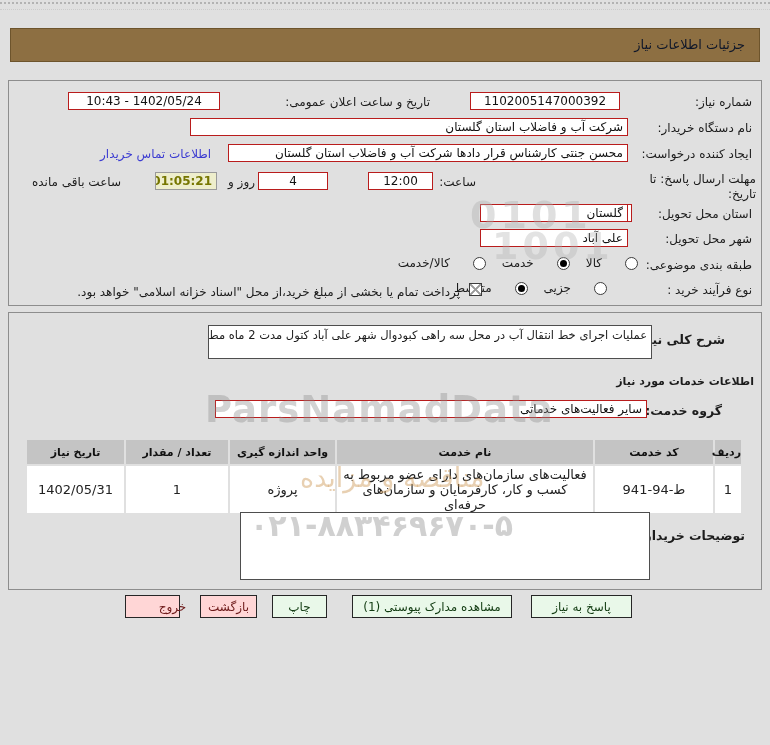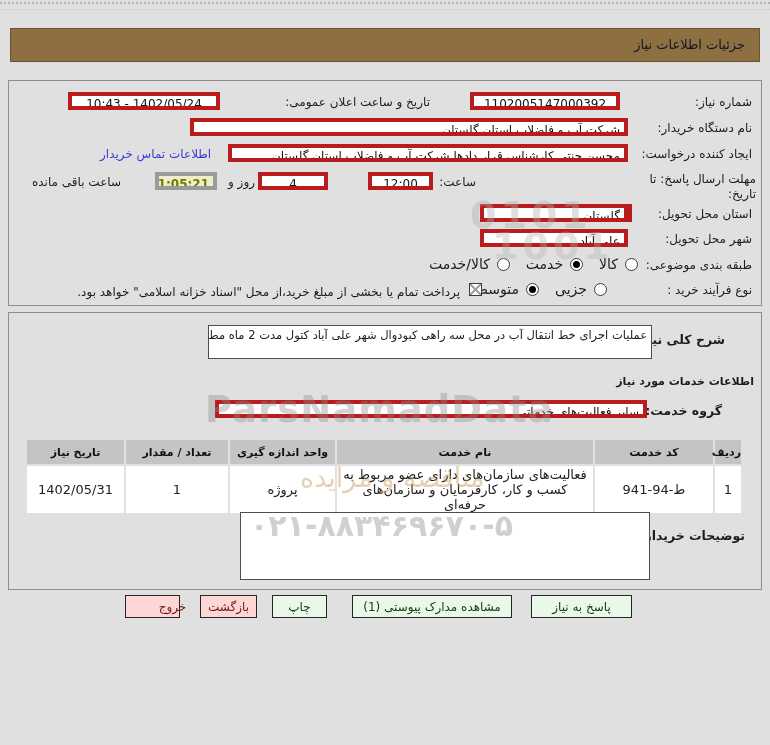--- a/index.html
+++ b/index.html
@@ -17,30 +17,30 @@
     background:#8d6f42; border:1px solid #6d542c; color:#0f172a;
     font-size:13px; line-height:32px; padding:0 14px; text-align:right;
   }
   .sect { position:absolute; left:8px; width:754px; border:1px solid #8d8d8d; background:transparent; }
   .sect1 { top:80px;  height:226px; }
   .sect2 { top:312px; height:278px; }
 
   .lbl { position:absolute; font-size:12px; white-space:nowrap; color:#1c1c1c; z-index:2; }
   .lbl.bold { font-weight:bold; }
   .val {
-    position:absolute; background:#ffffff; border:4px solid #b91c1c;
+    position:absolute; background:#ffffff; border:1px solid #b91c1c;
     font-size:12px; line-height:16px; height:18px; padding:0 4px;
     white-space:nowrap; overflow:hidden; color:#111; z-index:2;
   }
   .val.center { text-align:center; }
   .val.timer { background:#eeeecc; border-color:#9a9a9a; color:#767600; font-weight:bold; }
   .link { position:absolute; color:#3b3bd1; font-size:12px; white-space:nowrap; cursor:pointer; z-index:2; }
 
   .radio-row { position:absolute; display:flex; flex-direction:row; align-items:center; gap:16px; z-index:2; }
-  .radio-item { display:flex; align-items:center; gap:7px; font-size:14px; cursor:pointer; }
+  .radio-item { display:flex; align-items:center; gap:23px; font-size:12px; cursor:pointer; }
   .radio { width:13px; height:13px; border-radius:50%; background:#fff; border:1px solid #3c3c3c; flex:0 0 auto; }
   .radio.checked { position:relative; }
   .radio.checked::after { content:""; position:absolute; inset:2px; border-radius:50%; background:#000; }
   .checkbox {
     position:absolute; width:13px; height:13px; background:#fff; border:1px solid #3c3c3c; z-index:2;
     background-image:
       linear-gradient(45deg,  transparent 42%, #9a9a9a 46%, #9a9a9a 54%, transparent 58%),
       linear-gradient(-45deg, transparent 42%, #9a9a9a 46%, #9a9a9a 54%, transparent 58%);
   }
 

